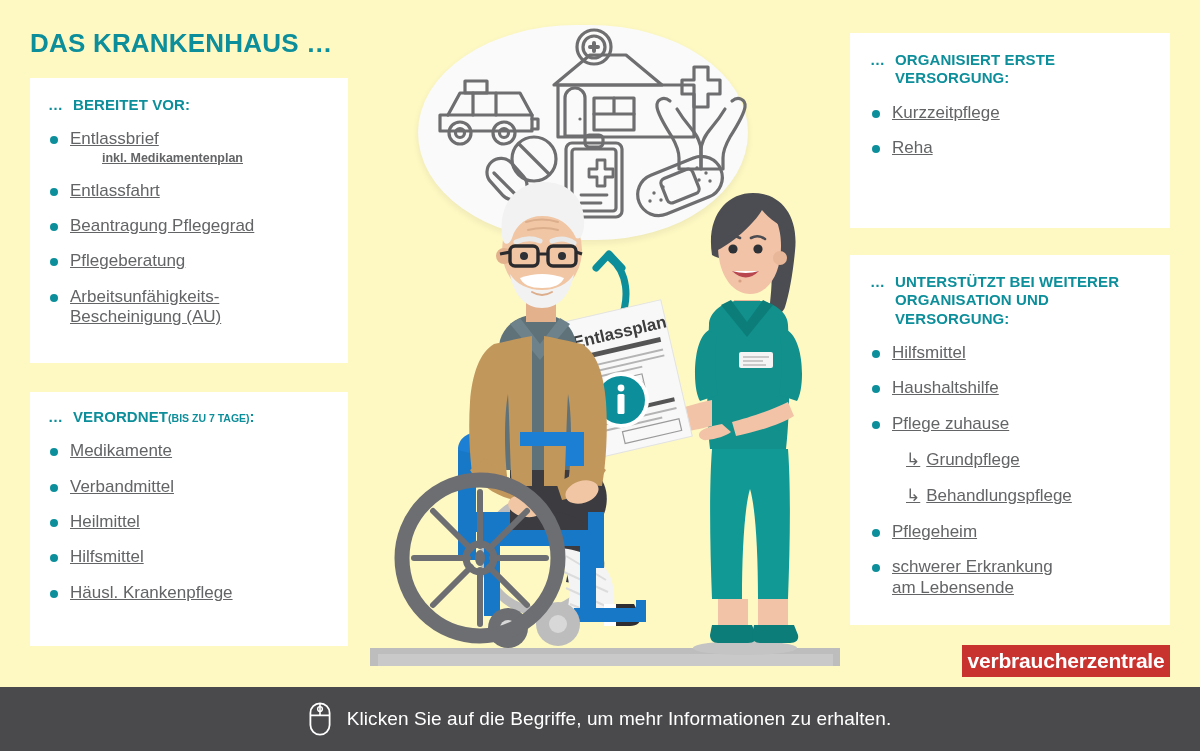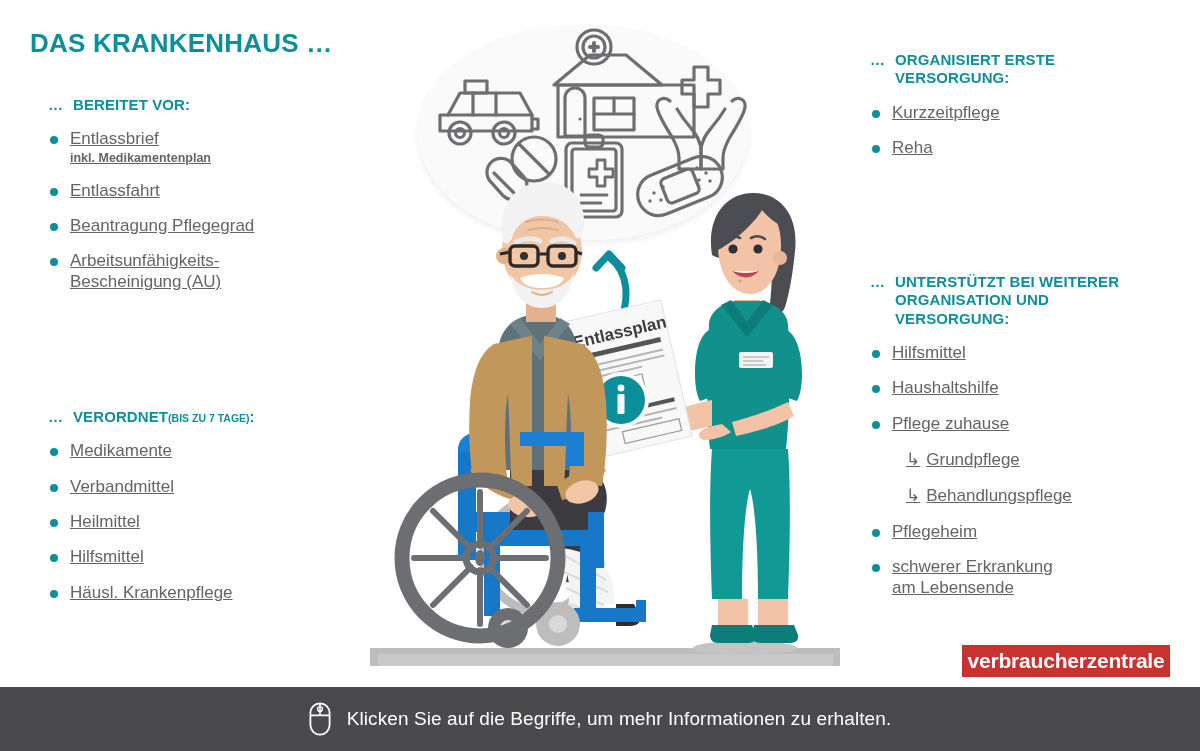--- a/index.html
+++ b/index.html
@@ -6,21 +6,21 @@
   * { box-sizing: border-box; margin: 0; padding: 0; }
   html, body {
     width: 1200px; height: 751px;
     font-family: "Liberation Sans", sans-serif;
     background: #d8d8d8;
     overflow: hidden;
   }
   #stage {
     position: relative;
     width: 1200px; height: 751px;
-    background: #ffffff;
+    background: #fef9c3;
   }
 
   
   .page-title {
     position: absolute; left: 30px; top: 28px;
     font-size: 26px; font-weight: bold; letter-spacing: .2px;
     color: #0d8f9b;
     font-stretch: condensed;
   }
 
@@ -53,21 +53,21 @@
   }
   ul.bullets > li::before {
     content: "";
     position: absolute; left: 2px; top: 7px;
     width: 8px; height: 8px; border-radius: 50%;
     background: #0d8f9b;
   }
   li .sub-note {
     display: block;
     font-size: 12.5px; font-weight: bold;
-    color: #636466; margin-top: 1px;
+    color: #636466; margin-top: 1px; margin-left: 32px;
   }
   li .arrow-sub {
     display: block;
     font-size: 17px; color: #636466;
     margin-top: 16px; padding-left: 14px;
   }
   li .arrow-sub .arr { margin-right: 6px; }
 
   
   #card-prepares { left: 30px; top: 78px; width: 318px; height: 285px; padding: 18px 18px 0 18px; }
@@ -142,20 +142,23 @@
     <ul class="bullets">
       <li>
         <span>Entlassbrief</span>
         <span class="sub-note">inkl. Medikamentenplan</span>
       </li>
       <li>
         <span>Entlassfahrt</span>
       </li>
       <li>
         <span>Beantragung Pflegegrad</span>
+      </li>
+      <li>
+        <span>Pflegeberatung</span>
       </li>
       <li>
         <span class="multiline">Arbeitsunfähigkeits-<br>Bescheinigung (AU)</span>
       </li>
     </ul>
   </div>
 
   <div class="card" id="card-prescribes">
     <div class="card-head">
       <span class="head-dots">…</span>

